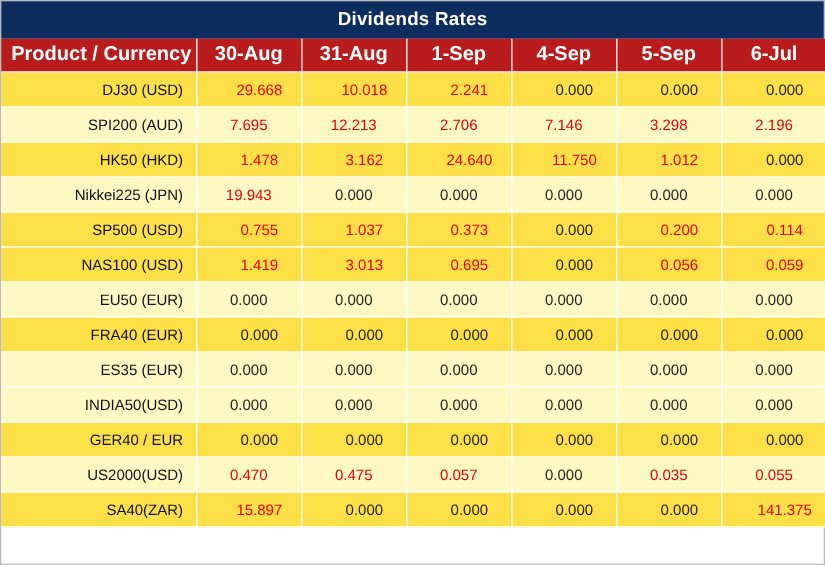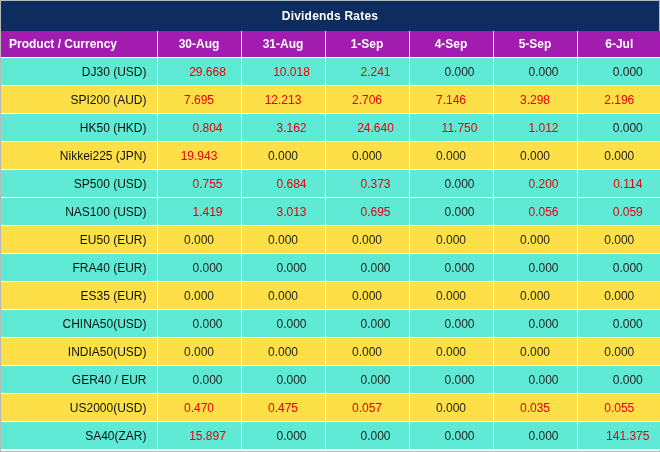--- a/index.html
+++ b/index.html
@@ -19,35 +19,35 @@
     box-sizing: border-box;
     border: 1px solid #b9b9b9;
     background: #ffffff;
     display: flex;
     flex-direction: column;
   }
   .title-bar {
     background: #0d2d5e;
     color: #ffffff;
     text-align: center;
-    font-size: 12px;
+    font-size: 15px;
     font-weight: bold;
     height: 30px;
     line-height: 30px;
     letter-spacing: 0.2px;
   }
   table {
     border-collapse: collapse;
     width: 100%;
     table-layout: fixed;
   }
   thead th {
-    background: #a21caf;
+    background: #b91c1c;
     color: #ffffff;
-    font-size: 12px;
+    font-size: 16px;
     font-weight: bold;
     height: 26px;
     border-right: 1px solid #ffffff;
     border-bottom: 1px solid #ffffff;
     text-align: center;
     padding: 0;
   }
   thead th:last-child {
     border-right: none;
   }
@@ -67,25 +67,25 @@
   tbody td:last-child {
     border-right: none;
   }
   tbody td.label-col {
     text-align: right;
     padding-right: 10px;
     font-weight: normal;
     color: #111111;
   }
   tbody tr.row-even td {
-    background: #5eead4;
+    background: #fde047;
     padding-left: 17px;
   }
   tbody tr.row-odd td {
-    background: #fde047;
+    background: #fef9c3;
   }
   .val-pos {
     color: #e8000d;
   }
   .val-zero {
     color: #222222;
   }
 </style>
 </head>
 <body>
@@ -129,40 +129,40 @@
           <td class="label-col">SPI200 (AUD)</td>
           <td class="val-pos">7.695</td>
           <td class="val-pos">12.213</td>
           <td class="val-pos">2.706</td>
           <td class="val-pos">7.146</td>
           <td class="val-pos">3.298</td>
           <td class="val-pos">2.196</td>
         </tr>
         <tr class="row-even">
           <td class="label-col">HK50 (HKD)</td>
-          <td class="val-pos">0.804</td>
+          <td class="val-pos">1.478</td>
           <td class="val-pos">3.162</td>
           <td class="val-pos">24.640</td>
           <td class="val-pos">11.750</td>
           <td class="val-pos">1.012</td>
           <td class="val-zero">0.000</td>
         </tr>
         <tr class="row-odd">
           <td class="label-col">Nikkei225 (JPN)</td>
           <td class="val-pos">19.943</td>
           <td class="val-zero">0.000</td>
           <td class="val-zero">0.000</td>
           <td class="val-zero">0.000</td>
           <td class="val-zero">0.000</td>
           <td class="val-zero">0.000</td>
         </tr>
         <tr class="row-even">
           <td class="label-col">SP500 (USD)</td>
           <td class="val-pos">0.755</td>
-          <td class="val-pos">0.684</td>
+          <td class="val-pos">1.037</td>
           <td class="val-pos">0.373</td>
           <td class="val-zero">0.000</td>
           <td class="val-pos">0.200</td>
           <td class="val-pos">0.114</td>
         </tr>
         <tr class="row-even">
           <td class="label-col">NAS100 (USD)</td>
           <td class="val-pos">1.419</td>
           <td class="val-pos">3.013</td>
           <td class="val-pos">0.695</td>
@@ -190,29 +190,20 @@
         </tr>
         <tr class="row-odd">
           <td class="label-col">ES35 (EUR)</td>
           <td class="val-zero">0.000</td>
           <td class="val-zero">0.000</td>
           <td class="val-zero">0.000</td>
           <td class="val-zero">0.000</td>
           <td class="val-zero">0.000</td>
           <td class="val-zero">0.000</td>
         </tr>
-        <tr class="row-even">
-          <td class="label-col">CHINA50(USD)</td>
-          <td class="val-zero">0.000</td>
-          <td class="val-zero">0.000</td>
-          <td class="val-zero">0.000</td>
-          <td class="val-zero">0.000</td>
-          <td class="val-zero">0.000</td>
-          <td class="val-zero">0.000</td>
-        </tr>
         <tr class="row-odd">
           <td class="label-col">INDIA50(USD)</td>
           <td class="val-zero">0.000</td>
           <td class="val-zero">0.000</td>
           <td class="val-zero">0.000</td>
           <td class="val-zero">0.000</td>
           <td class="val-zero">0.000</td>
           <td class="val-zero">0.000</td>
         </tr>
         <tr class="row-even">

